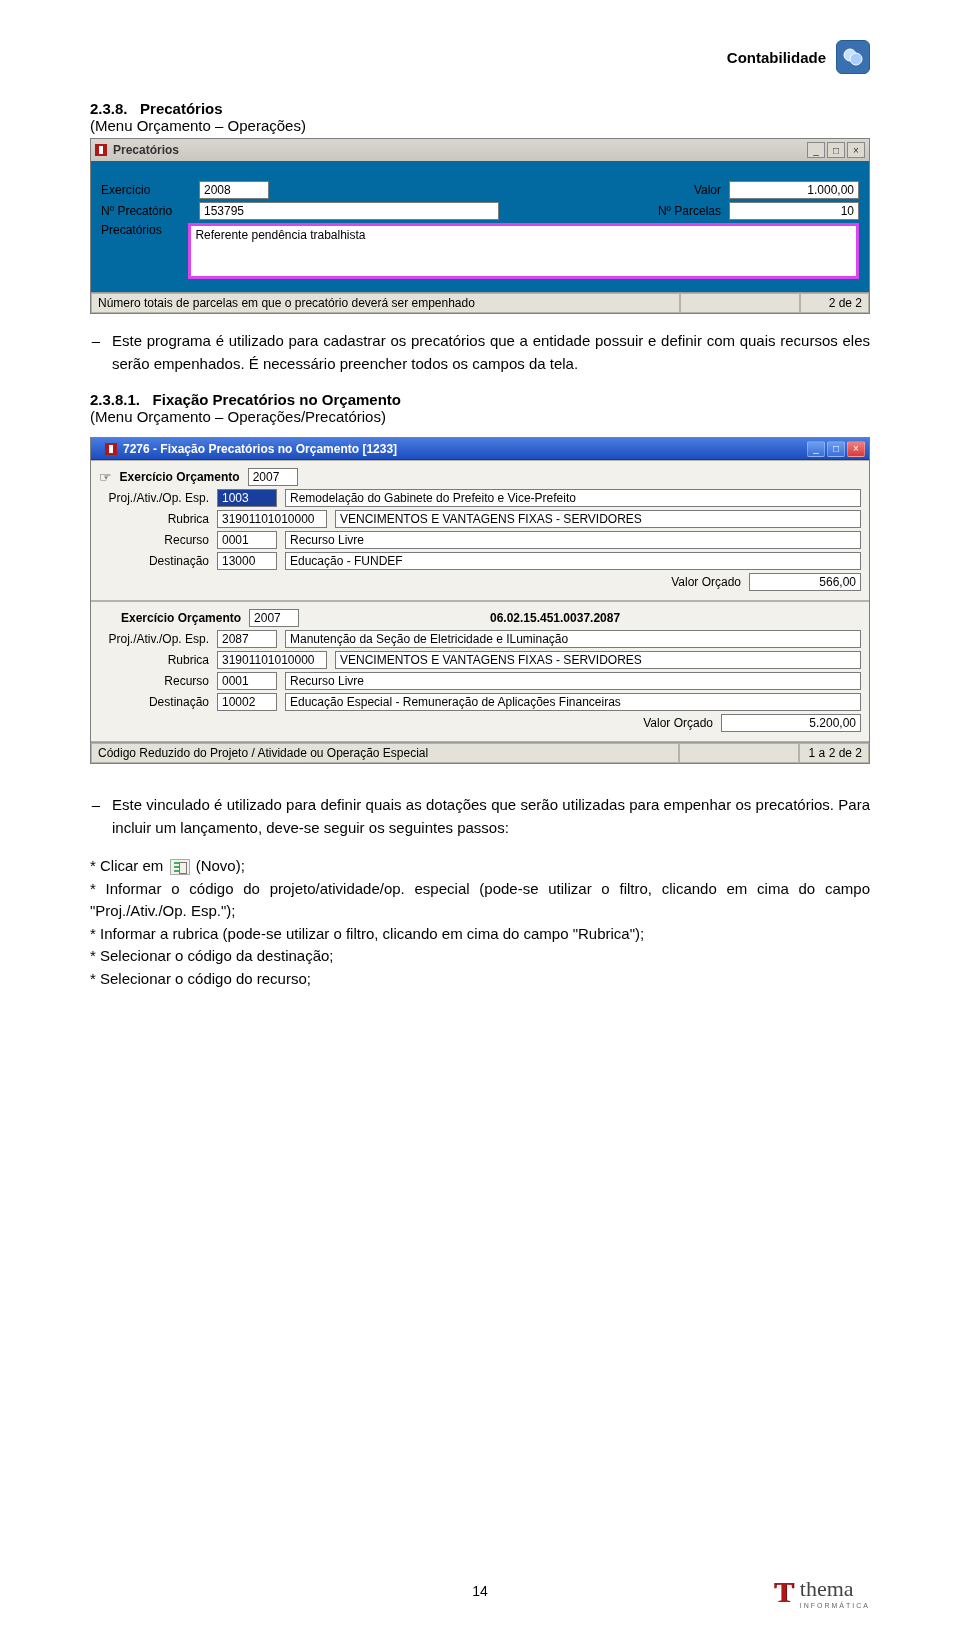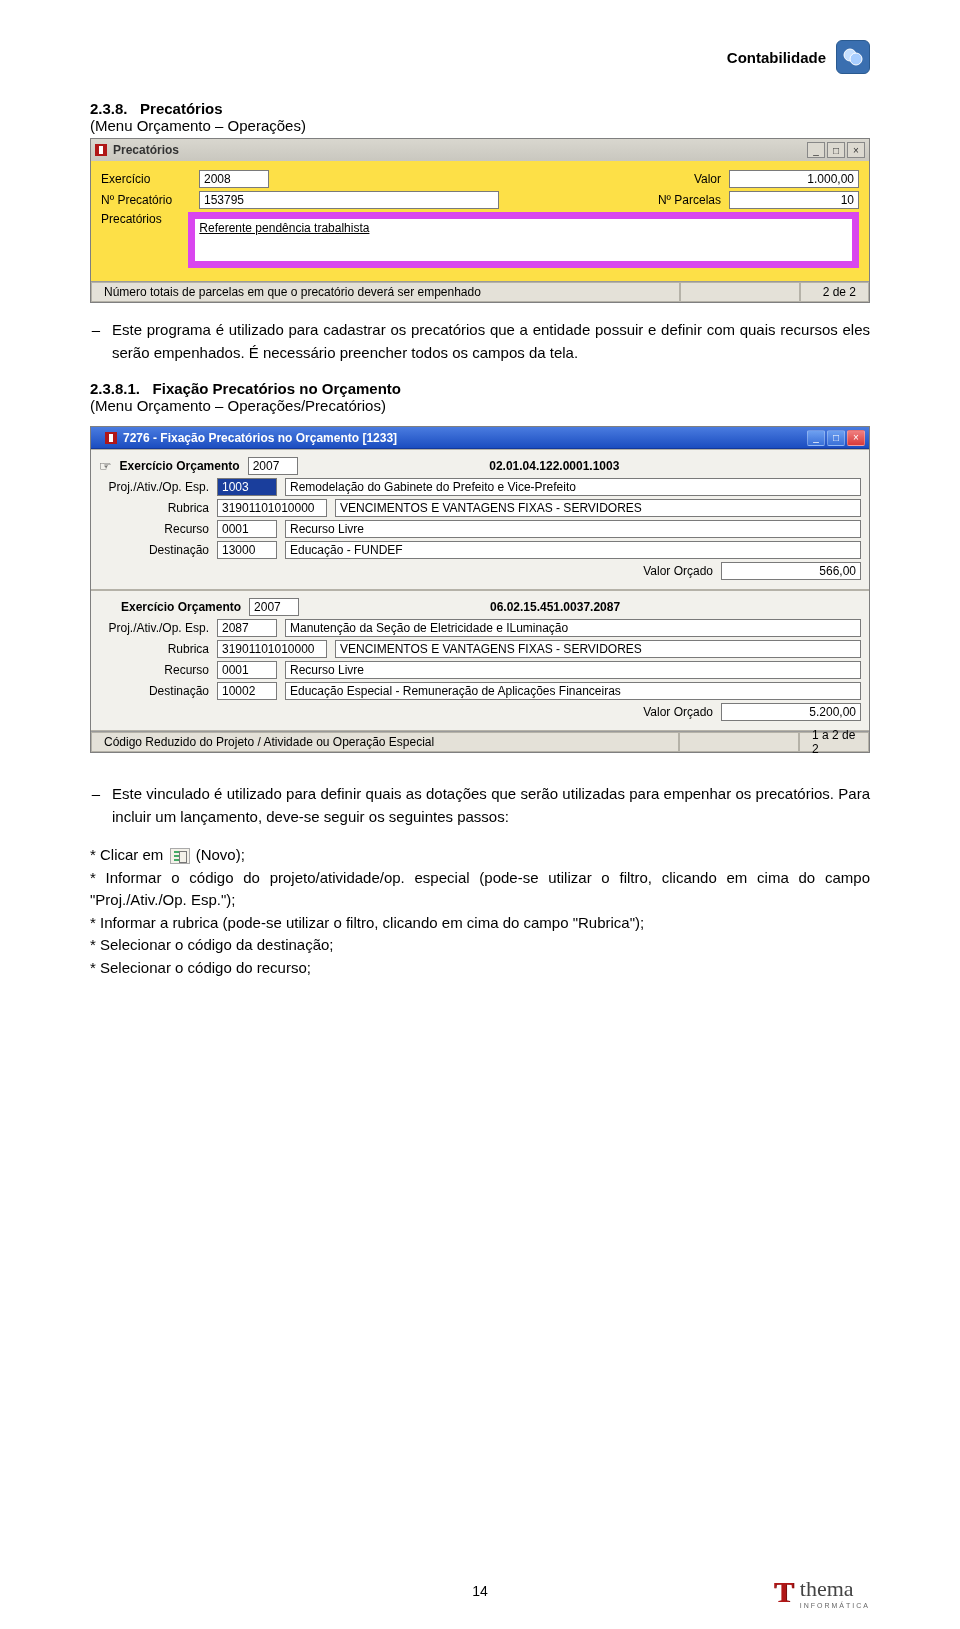--- a/index.html
+++ b/index.html
@@ -44,39 +44,39 @@
     height: 22px;
   }
   .titlebar.grey { background: linear-gradient(#d9d7cf,#c9c7bf); color:#333; }
   .titlebar.blue { background: linear-gradient(#4a7ce0,#1b4dc0); color:#fff; border-bottom:1px solid #13399a;padding-left:14px; }
   .titlebar-left { display:flex; align-items:center; gap:6px; }
   .titlebar-title { font-weight: bold; }
   .winbtns { display:flex; gap:2px; }
   .winbtn { width:18px; height:16px; background:#dcd9d0; border:1px solid #888; font-size:10px; display:flex;align-items:center;justify-content:center; color:#333; }
   .winbtn.blue { background: linear-gradient(#6ea0f0,#3a70d8); border:1px solid #fff4; color:#fff; border-radius:2px; }
   .winbtn.red { background: linear-gradient(#f08080,#d83a3a); border:1px solid #fff4; color:#fff; border-radius:2px; }
-  .form-body { background:#fde047; padding:6px 10px 10px 10px; }
+  .form-body { background:#0369a1; padding:17px 10px 10px 10px; }
   .row { display:flex; align-items:center; gap:8px; margin:3px 0; }
   .lbl { font-size:12px; color:#000; white-space:nowrap; }
   .inp {
     background:#fff; border:1px solid #7a7a7a; height:18px;
     padding:1px 4px; font-size:12px; color:#000;
     display:flex; align-items:center;
   }
   .inp.right { justify-content:flex-end; }
   .textarea {
-    background:#fff; border:7px solid #d946ef; height:56px; width:100%;
-    padding:2px 4px; font-size:12px;text-decoration:underline;
+    background:#fff; border:3px solid #d946ef; height:56px; width:100%;
+    padding:2px 4px; font-size:12px;
   }
   .statusbar {
     display:flex; border-top:1px solid #999; background:#e4e1d8;
     font-size:12px;
   }
   .status-cell {
-    border:1px solid #b5b2a8; padding:2px 12px; height:20px;
+    border:1px solid #b5b2a8; padding:2px 6px; height:20px;
     display:flex; align-items:center;
   }
   .status-cell.main { flex:1; }
   .status-cell.fixed { width:120px; justify-content:flex-end; }
   .status-cell.small { width:69px; justify-content:flex-end; }
 
   .body-text { text-align: justify; line-height: 1.5; margin: 16px 0; }
   .dash-item { display:flex; gap:10px; }
   .dash-item .dash { width:12px; text-align:center; }
   .dash-item .txt { flex:1; }
@@ -206,21 +206,20 @@
       <div class="winbtn blue">□</div>
       <div class="winbtn red">×</div>
     </div>
   </div>
 
   <div class="section-block">
     <div class="row">
       <span class="hand-icon">☞</span>
       <span class="lbl" style="font-weight:bold">Exercício Orçamento</span>
       <div class="inp" style="width:50px">2007</div>
-      <span class="bold-center">02.01.04.122.0001.1003</span>
       <span style="width:50px"></span>
     </div>
     <div class="row">
       <span class="lbl" style="width:110px;text-align:right">Proj./Ativ./Op. Esp.</span>
       <div class="inp" style="width:60px;background:#1a3e9c;color:#fff">1003</div>
       <div class="inp" style="flex:1">Remodelação do Gabinete do Prefeito e Vice-Prefeito</div>
     </div>
     <div class="row">
       <span class="lbl" style="width:110px;text-align:right">Rubrica</span>
       <div class="inp" style="width:110px">31901101010000</div>
@@ -232,21 +231,21 @@
       <div class="inp" style="flex:1">Recurso Livre</div>
     </div>
     <div class="row">
       <span class="lbl" style="width:110px;text-align:right">Destinação</span>
       <div class="inp" style="width:60px">13000</div>
       <div class="inp" style="flex:1">Educação - FUNDEF</div>
     </div>
     <div class="row">
       <div style="flex:1"></div>
       <span class="lbl">Valor Orçado</span>
-      <div class="inp right" style="width:140px">566,00</div>
+      <div class="inp right" style="width:112px">566,00</div>
     </div>
   </div>
 
   <div class="section-block">
     <div class="row">
       <span style="width:14px"></span>
       <span class="lbl" style="font-weight:bold">Exercício Orçamento</span>
       <div class="inp" style="width:50px">2007</div>
       <span class="bold-center">06.02.15.451.0037.2087</span>
       <span style="width:50px"></span>

